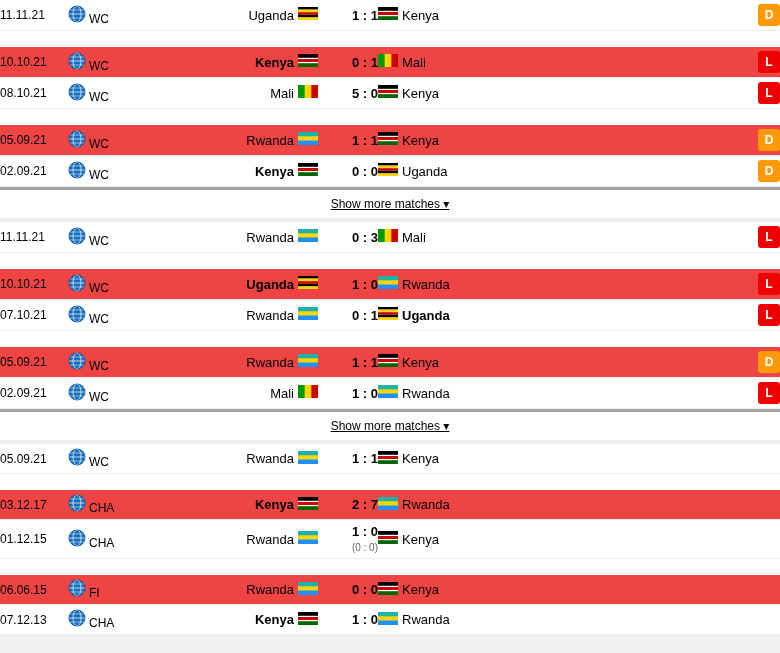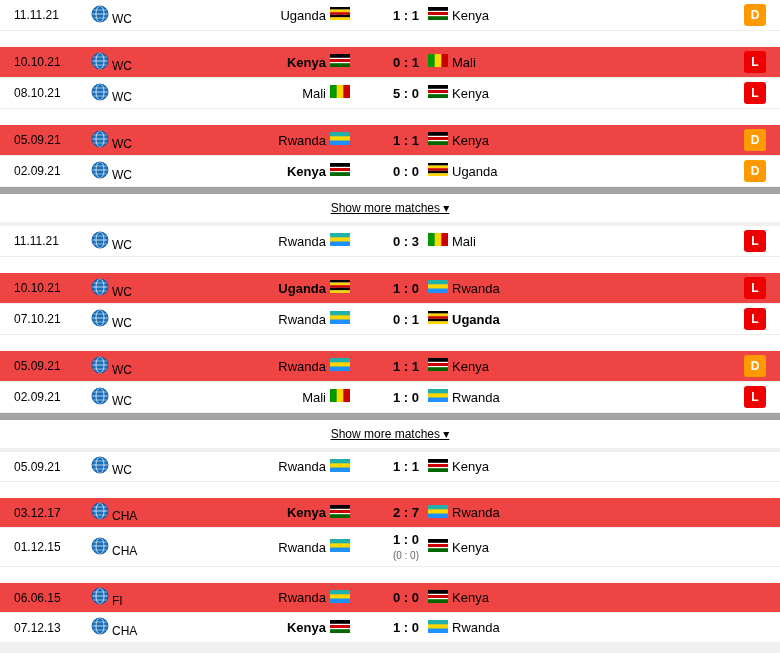--- a/index.html
+++ b/index.html
@@ -15,24 +15,23 @@
     }
     .section-header {
       background: #d0d0d0;
       padding: 6px 10px;
       font-weight: bold;
       font-size: 13px;
     }
     .match-row {
       display: flex;
       align-items: center;
-      padding: 4px 14px;
+      padding: 4px 0;
       border-bottom: 1px solid #eee;
       min-height: 30px;
-      gap: 9px;
     }
     .match-row.highlight {
       background: #ef4444;
       margin-top: 16px;
     }
     .match-row.normal {
       background: #fff;
     }
     .col-date {
       width: 68px;
@@ -79,21 +78,21 @@
       color: #fff;
       font-weight: bold;
       font-size: 12px;
     }
     .badge-d { background: #f90; }
     .badge-l { background: #e00; }
     .show-more {
       text-align: center;
       padding: 7px;
       font-size: 12px;
-      border-top: 7px solid #a3a3a3;
+      border-top: 3px solid #a3a3a3;
       color: #000;
       cursor: pointer;
       text-decoration: underline;
     }
     .score-sub {
       font-size: 10px;
       font-weight: normal;
       color: #666;
     }
     .team-name { font-size: 13px; }

